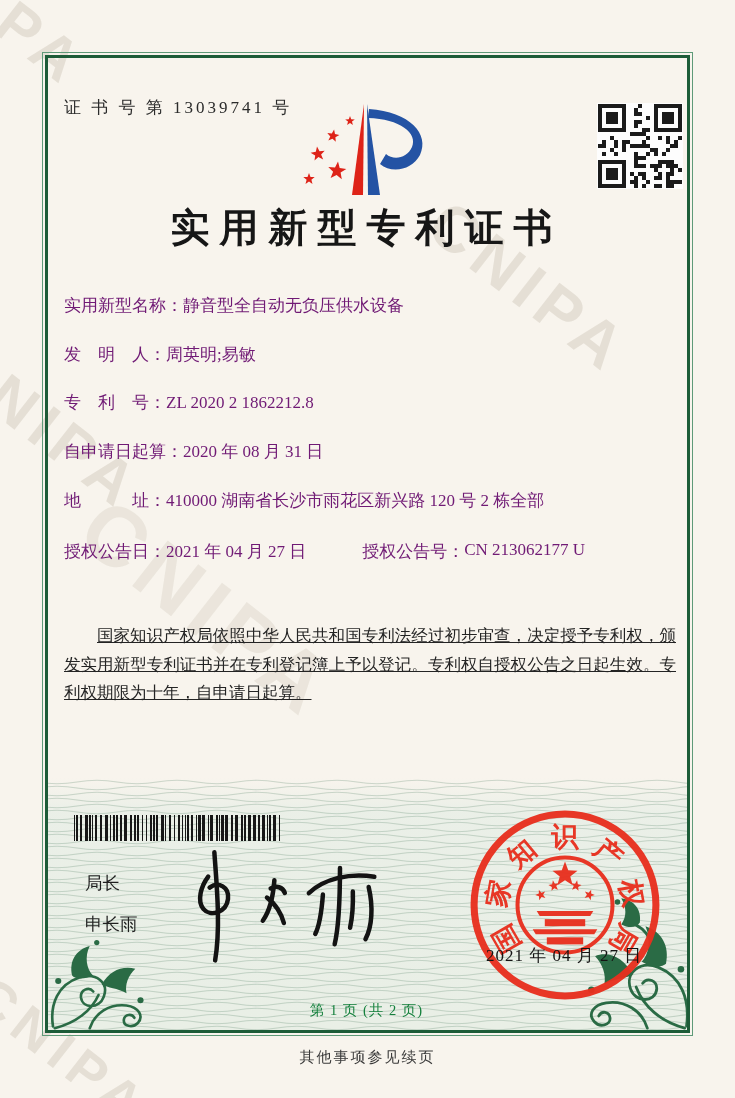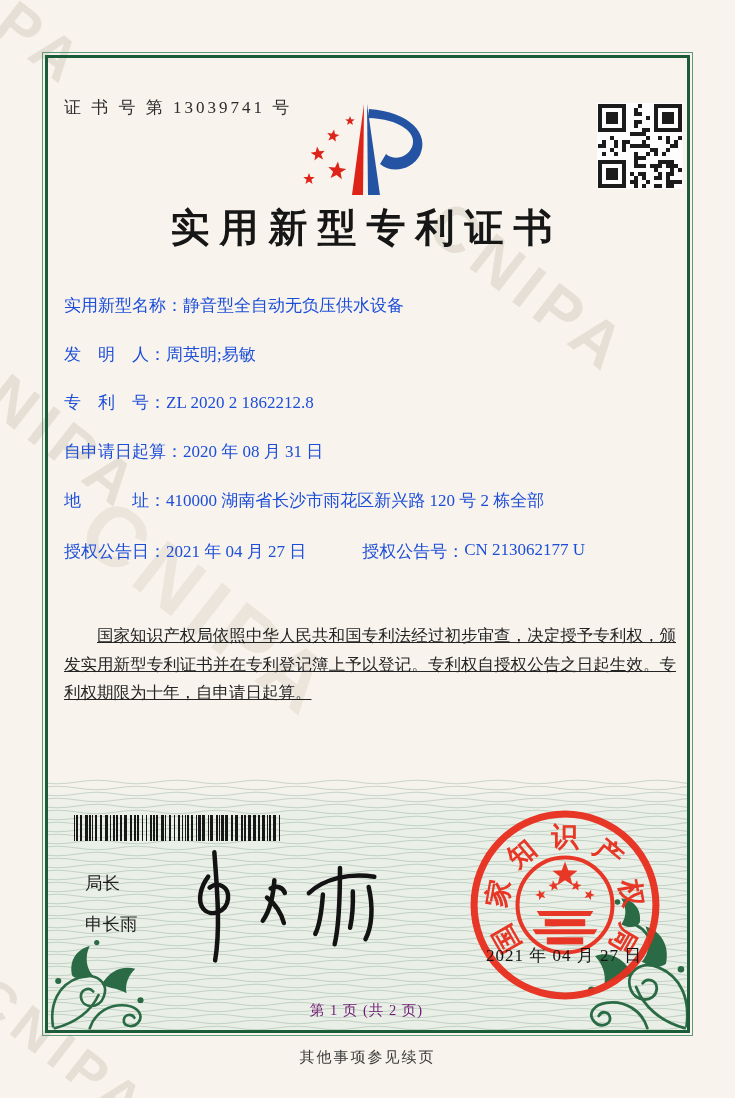--- a/index.html
+++ b/index.html
@@ -34,41 +34,41 @@
   .ornament{position:absolute;z-index:3;}
   
   .cert-no{position:absolute;left:64px;top:96px;z-index:10;font-size:17px;letter-spacing:3px;color:#2b2b2b;}
   .logo{position:absolute;left:292px;top:100px;z-index:10;}
   .qr{position:absolute;left:597px;top:103px;z-index:10;background:#fdfdfd;padding:1px;}
   .title{
     position:absolute;left:42px;top:201px;width:649px;z-index:10;
     text-align:center;font-size:39px;font-weight:bold;letter-spacing:10px;color:#161616;font-family:Liberation Serif, serif;
   }
   
-  .fields{position:absolute;left:64px;top:297px;width:612px;z-index:10;font-size:17px;color:#1d4ed8;}
+  .fields{position:absolute;left:64px;top:297px;width:612px;z-index:10;font-size:17px;color:#701a75;}
   .frow{display:flex;margin-bottom:30px;line-height:1.1;white-space:pre;}
   .frow .lab{flex:0 0 auto;}
   .frow .val{flex:0 1 auto;white-space:pre-wrap;}
   .grant-row{display:flex;white-space:pre;}
   .grant-gap{display:inline-block;width:56px;}
   
   .paras{position:absolute;left:64px;top:622px;width:612px;z-index:10;
     font-size:16.5px;line-height:1.74;text-align:justify;color:#242424;text-decoration:underline;}
   .paras p{margin:0;text-indent:2em;}
   
   .barcode{position:absolute;left:74px;top:815px;z-index:10;}
   .sig-block{position:absolute;left:85px;top:871px;z-index:10;font-size:17.5px;color:#1f1f1f;
     font-family:Liberation Mono, monospace;}
   .sig-block div{margin-bottom:17px;}
   .signature{position:absolute;left:183px;top:838px;z-index:10;}
   .seal{position:absolute;left:466px;top:806px;z-index:9;opacity:0.96;}
   .seal-date{position:absolute;left:462px;top:944px;width:204px;z-index:11;
     text-align:center;font-size:17px;letter-spacing:1px;color:#141414;}
   .page-footer{position:absolute;left:42px;top:1001px;width:649px;z-index:10;
-    text-align:center;font-size:14.5px;color:#701a75;letter-spacing:1px;}
+    text-align:center;font-size:14.5px;color:#15803d;letter-spacing:1px;}
   .cont-note{position:absolute;left:0;top:1048px;width:735px;z-index:10;
     text-align:center;font-size:15px;color:#3a3a3a;letter-spacing:2px;}
 </style>
 </head>
 <body>
 
 <div class="wm" style="left:412px;top:250px;font-size:64px;">CNIPA</div>
 <div class="wm" style="left:-70px;top:390px;font-size:62px;">CNIPA</div>
 <div class="wm" style="left:60px;top:560px;font-size:84px;opacity:.7;">CNIPA</div>
 <div class="wm" style="left:-120px;top:-30px;font-size:60px;">CNIPA</div>

